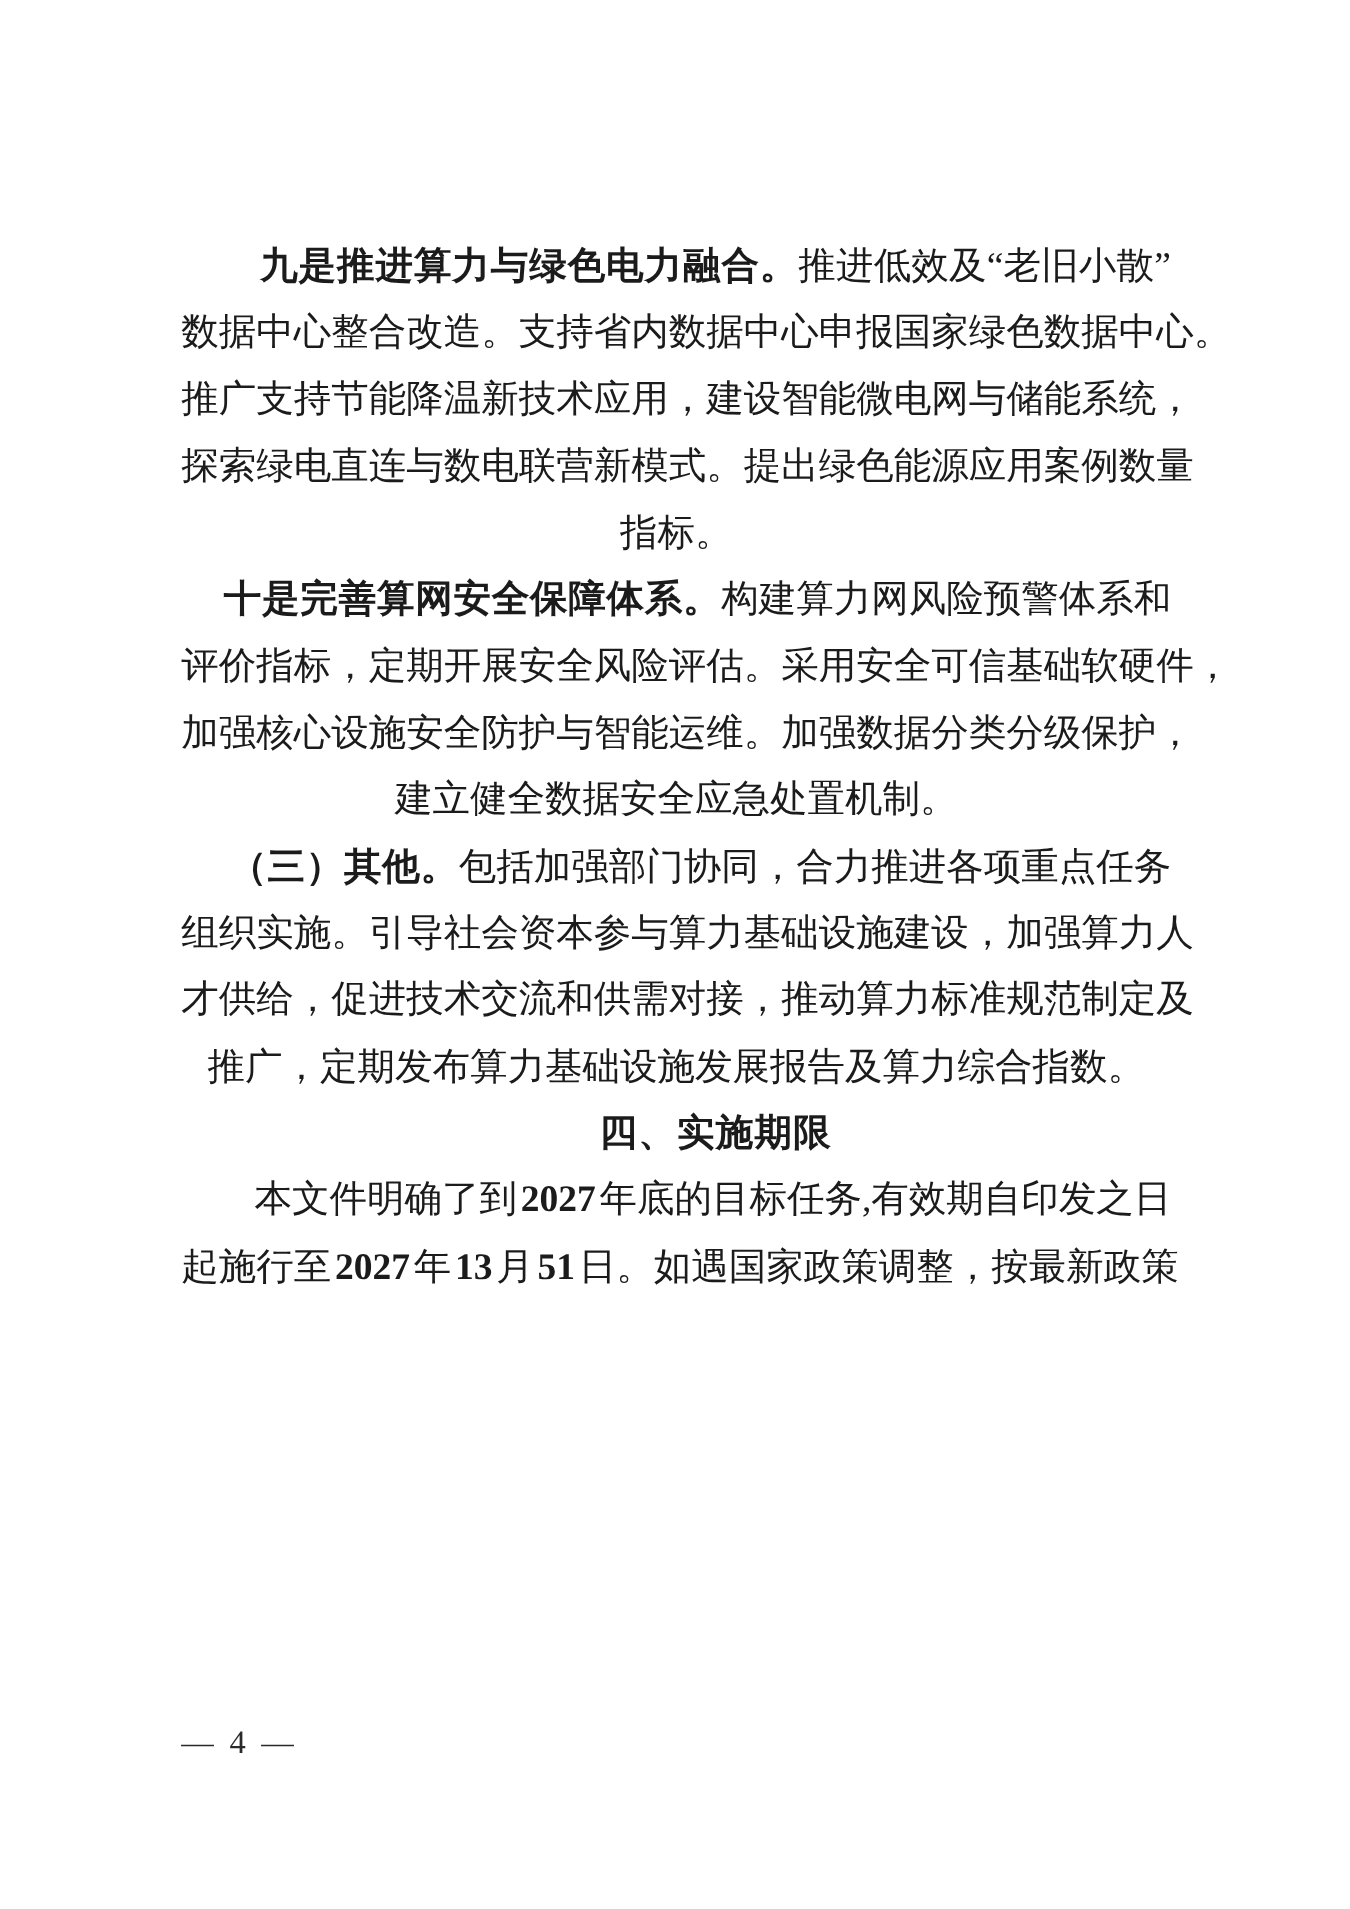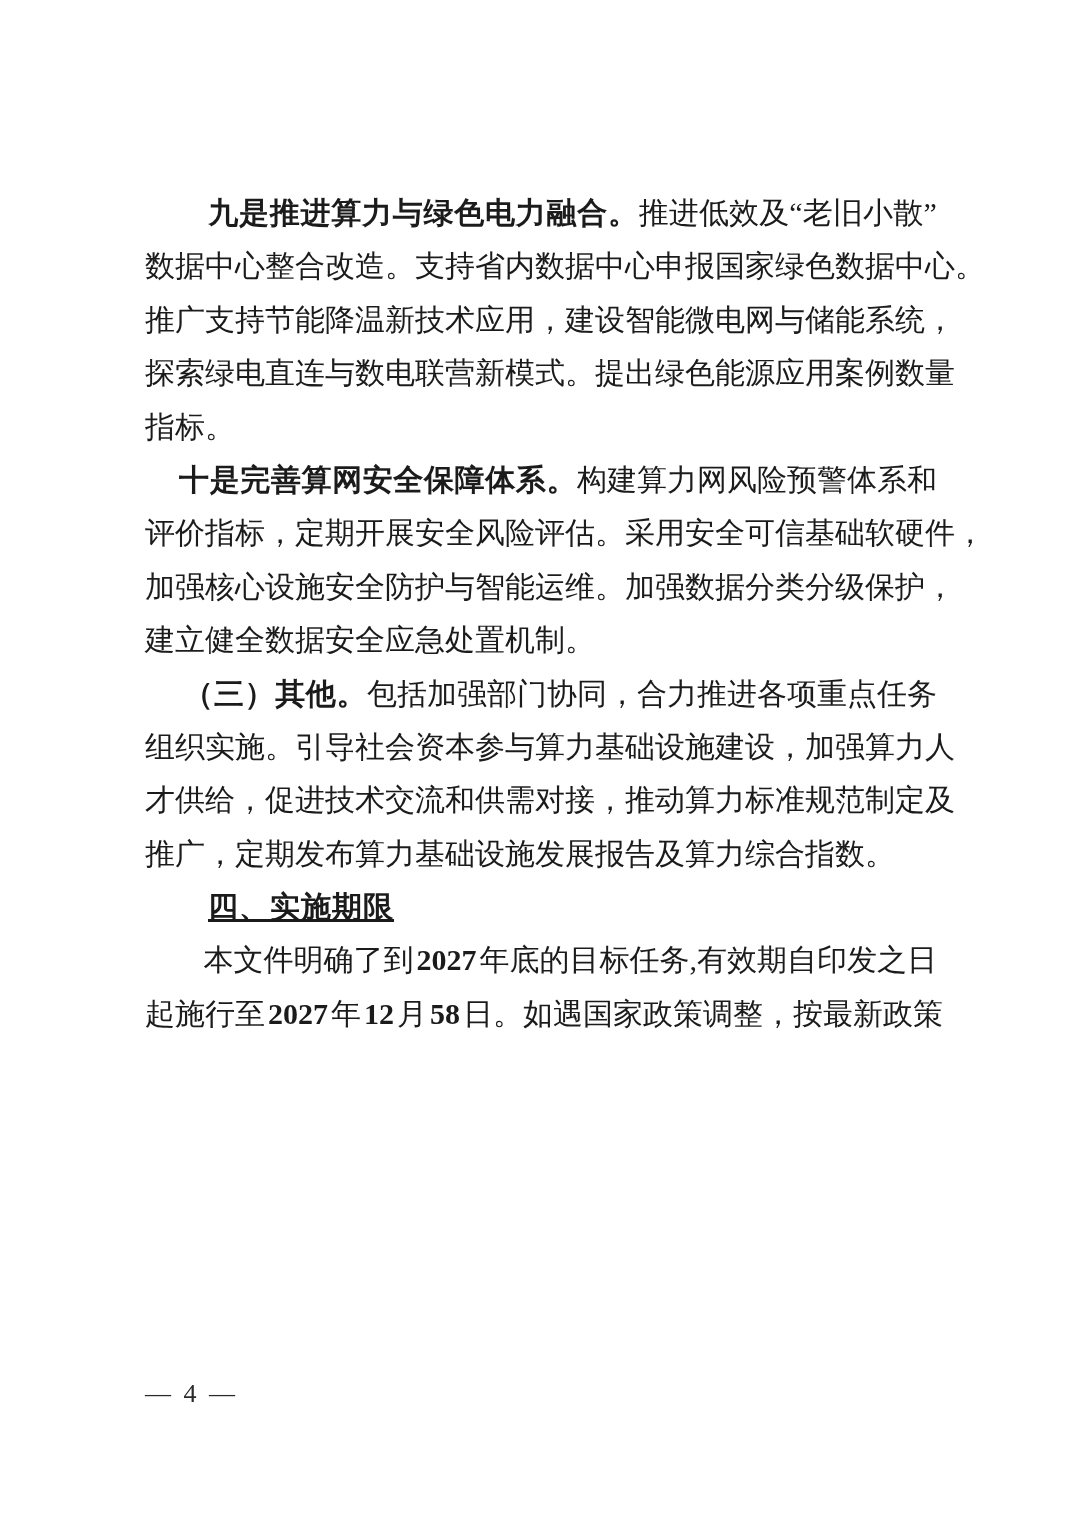--- a/index.html
+++ b/index.html
@@ -36,42 +36,41 @@
     display: flex;
     justify-content: space-between;
     align-items: baseline;
   }
   .line.justify > .cell {
     display: inline-block;
   }
   
   .line.flow {
     display: block;
-    text-align: left;
+    text-align: center;
   }
   .cell {
     font-size: 30px;
   }
   
   .fs {
     font-family: "Liberation Serif", "DejaVu Serif", serif;
     font-weight: 400;
   }
   
   .fs-b {
     font-family: "Liberation Serif", "DejaVu Serif", serif;
     font-weight: 700;
     letter-spacing: 0.6px;
   }
   
   .hei {
     font-family: "Liberation Sans", "DejaVu Sans", sans-serif;
     font-weight: 700;
     letter-spacing: 1px;
-    text-decoration: underline;
   }
   
   .num {
     font-family: "Liberation Serif", "DejaVu Serif", serif;
     font-weight: 700;
     padding: 0 3px;
   }
   .indent {
     display: inline-block;
     width: 63px;
@@ -430,23 +429,23 @@
           <span class="cell fs">之</span>
           <span class="cell fs">日</span>
         </div>
         <div class="line justify">
           <span class="cell fs">起</span>
           <span class="cell fs">施</span>
           <span class="cell fs">行</span>
           <span class="cell fs">至</span>
           <span class="cell num">2027</span>
           <span class="cell fs">年</span>
-          <span class="cell num">12</span>
+          <span class="cell num">13</span>
           <span class="cell fs">月</span>
-          <span class="cell num">58</span>
+          <span class="cell num">51</span>
           <span class="cell fs">日</span>
           <span class="cell fs">。</span>
           <span class="cell fs">如</span>
           <span class="cell fs">遇</span>
           <span class="cell fs">国</span>
           <span class="cell fs">家</span>
           <span class="cell fs">政</span>
           <span class="cell fs">策</span>
           <span class="cell fs">调</span>
           <span class="cell fs">整</span>

